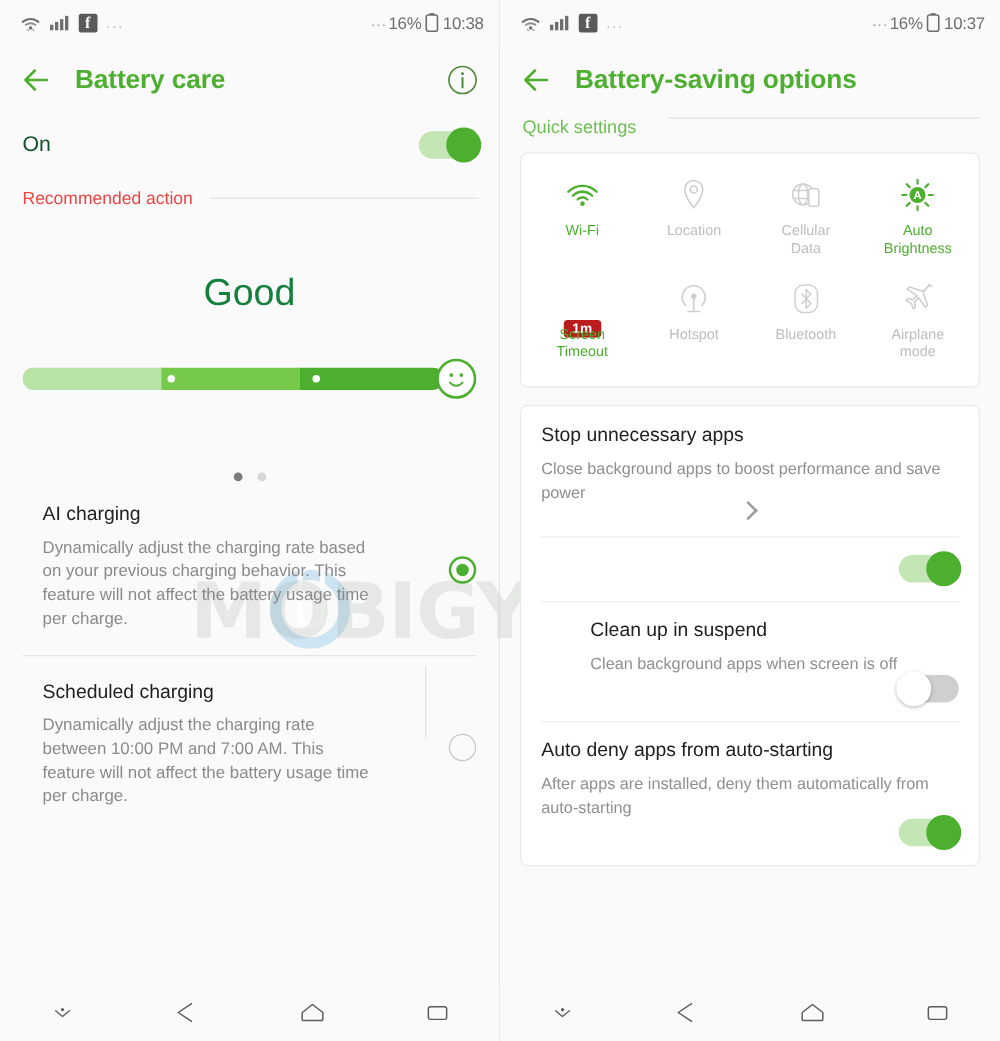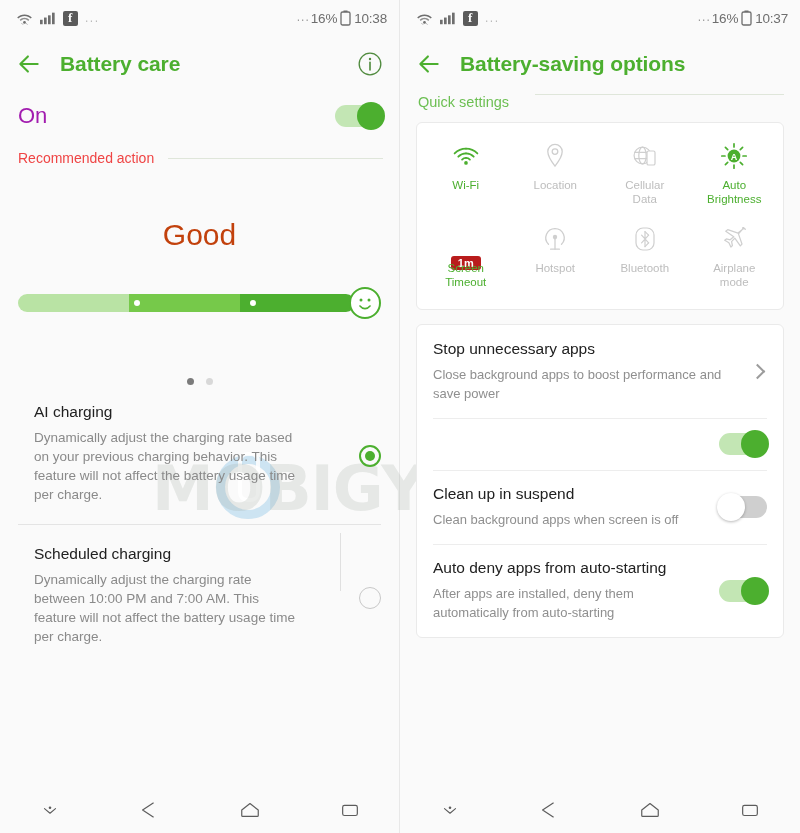--- a/index.html
+++ b/index.html
@@ -30,36 +30,36 @@
   .ellip { color:#b9b9b9; font-size:12px; letter-spacing:1.5px; }
 
   
   .appbar { display:flex; align-items:center; height:56px; padding:0 16px; position:relative; z-index:5;}
   .back-arrow { width:26px; height:26px; flex:0 0 auto; cursor:pointer; }
   .app-title { font-size:21px; font-weight:bold; color:#4caf2f; margin-left:18px; letter-spacing:-0.1px;}
   .info-btn { margin-left:auto; width:26px; height:26px; }
 
   
   .row-on { display:flex; align-items:center; padding: 4px 16px 0 18px; height:44px; position:relative; z-index:4;}
-  .on-label { font-size:22px; color:#a21caf; }
+  .on-label { font-size:17px; color:#14532d; }
   .toggle { margin-left:auto; width:48px; height:22px; border-radius:11px; position:relative; flex:0 0 auto;}
   .toggle .track { position:absolute; inset:0; border-radius:11px; }
   .toggle .thumb { position:absolute; top:-3px; width:28px; height:28px; border-radius:50%; }
   .toggle.on .track { background:#c3e6b4; }
   .toggle.on .thumb { right:-2px; background:#4caf2f; }
   .toggle.off .track { background:#cfcfcf; }
   .toggle.off .thumb { left:-2px; background:#ffffff; box-shadow:0 1px 3px rgba(0,0,0,.28); }
 
   .section-head { display:flex; align-items:center; padding: 14px 16px 0 18px; position:relative; z-index:4;}
   .section-head .label { font-size:14px; color:#ef4444; white-space:nowrap; }
   .section-head .rule { flex:1; height:1px; background:#dfe6da; margin-left:14px; }
 
   .plain-line { padding: 16px 18px 0; font-size:15.5px; color:#2b2b2b; position:relative; z-index:4;}
 
-  .good-label { text-align:center; font-size:30px; color:#c2410c; margin-top:52px; position:relative; z-index:4;}
+  .good-label { text-align:center; font-size:30px; color:#15803d; margin-top:52px; position:relative; z-index:4;}
 
   .bar-wrap { margin: 36px 18px 0 18px; position:relative; height:30px; z-index:4;}
   .bar { position:absolute; left:0; top:6px; height:18px; width:calc(100% - 26px); border-radius:9px; overflow:hidden; display:flex;}
   .seg { height:100%; }
   .seg.s1 { width:33%; background:#b9e3a4; }
   .seg.s2 { width:33%; background:#76c94a; }
   .seg.s3 { width:34%; background:#4caf2f; }
   .notch { position:absolute; top:12px; width:6px; height:6px; border-radius:50%; background:#fff; }
   .smiley { position:absolute; right:0; top:-1px; width:32px; height:32px; border-radius:50%;
             background:#fff; border:2px solid #4caf2f; }
@@ -92,21 +92,21 @@
   .qs-item { display:flex; flex-direction:column; align-items:center; gap:7px; padding:4px 2px; }
   .qs-ic { height:30px; display:flex; align-items:center; justify-content:center; }
   .qs-lbl { font-size:11.5px; line-height:14px; text-align:center; }
   .qs-item.on .qs-lbl { color:#4caf2f; }
   .qs-item.off .qs-lbl { color:#bdbdbd; }
   .badge-1m { background:#b91c1c; color:#fff; font-size:11px; font-weight:bold;
               border-radius:3px; padding:1px 7px;margin-top:48px; }
 
   .list-card { margin: 14px 16px 0 16px; background:#fff; border:1px solid #eaeaea;
                border-radius:6px; position:relative; z-index:4; }
-  .li { display:flex; align-items:center; padding: 15px 16px 15px 16px; position:relative; }
+  .li { display:flex; align-items:center; padding: 15px 16px 15px 16px; position:relative;flex-direction:column; }
   .li + .li::before { content:""; position:absolute; left:16px; right:16px; top:0; height:1px; background:#ededed;}
   .li-text { flex:1; padding-right:10px; }
   .li-title { font-size:15.5px; color:#212121; }
   .li-desc { font-size:13px; color:#8f8f8f; line-height:19px; margin-top:7px; }
   .chev { align-self:center; width:11px; height:11px; border-right:2px solid #9c9c9c;
           border-top:2px solid #9c9c9c; transform:rotate(45deg); margin-right:4px;}
   .li .toggle { align-self:center; }
 
   
   .navbar { position:absolute; left:0; bottom:0; width:400px; height:46px;

